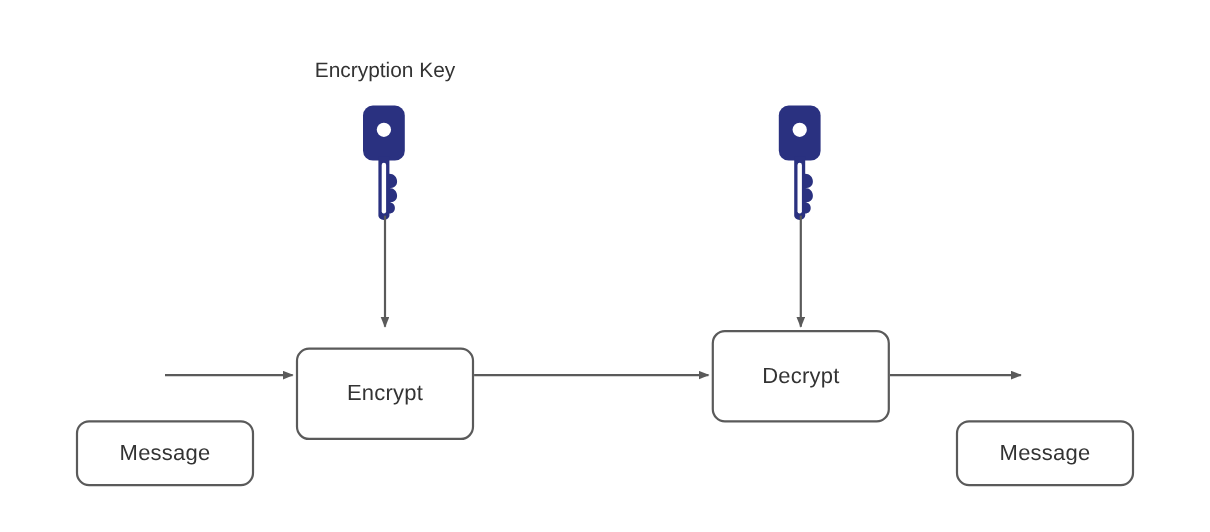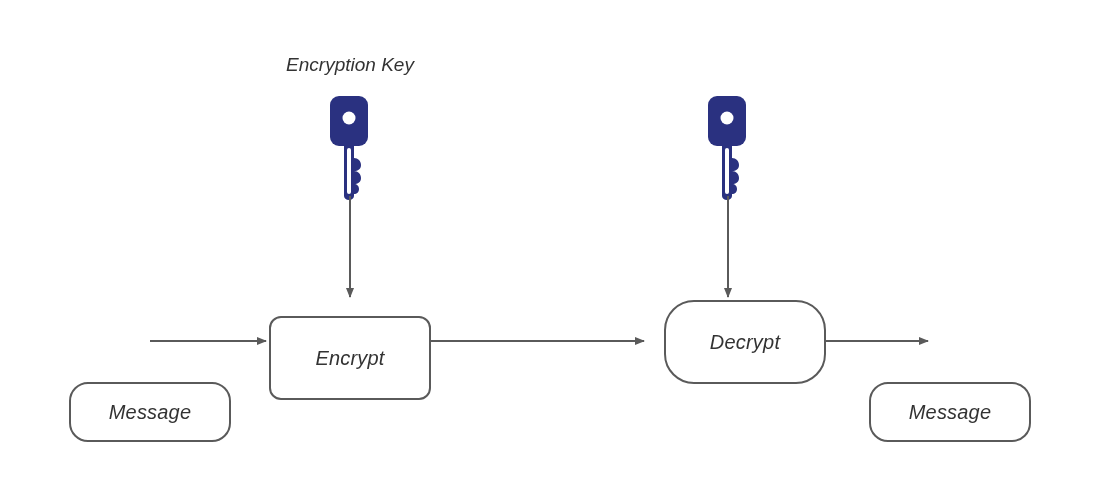--- a/index.html
+++ b/index.html
@@ -13,21 +13,20 @@
     font-family: "Liberation Sans", sans-serif;
     position: relative;
     overflow: hidden;
   }
   #canvas {
     position: absolute;
     left: 0;
     top: 0;
     width: 1100px;
     height: 388px;
-    font-style: italic;
   }
   .node {
     position: absolute;
     box-sizing: border-box;
     border: 2px solid #5a5a5a;
     border-radius: 12px;
     background: #ffffff;
     display: flex;
     align-items: center;
     justify-content: center;
@@ -35,27 +34,26 @@
     font-size: 20px;
     font-family: "Liberation Sans", sans-serif;
     letter-spacing: 0.2px;
   }
   .process-node {
     width: 162px;
     height: 84px;
     top: 300px;
   }
   #encrypt-node { left: 269px; margin-top: 16px; }
-  #decrypt-node { left: 664px; border-radius: 30px; }
+  #decrypt-node { left: 647px; }
 
   .data-node {
     width: 162px;
     height: 60px;
     top: 382px;
-    border-radius: 19px;
   }
   #message-in-node  { left: 69px; }
   #ciphertext-node  { left: 459px; }
   #message-out-node { left: 869px; }
 
   .key-label {
     position: absolute;
     top: 54px;
     width: 260px;
     text-align: center;

